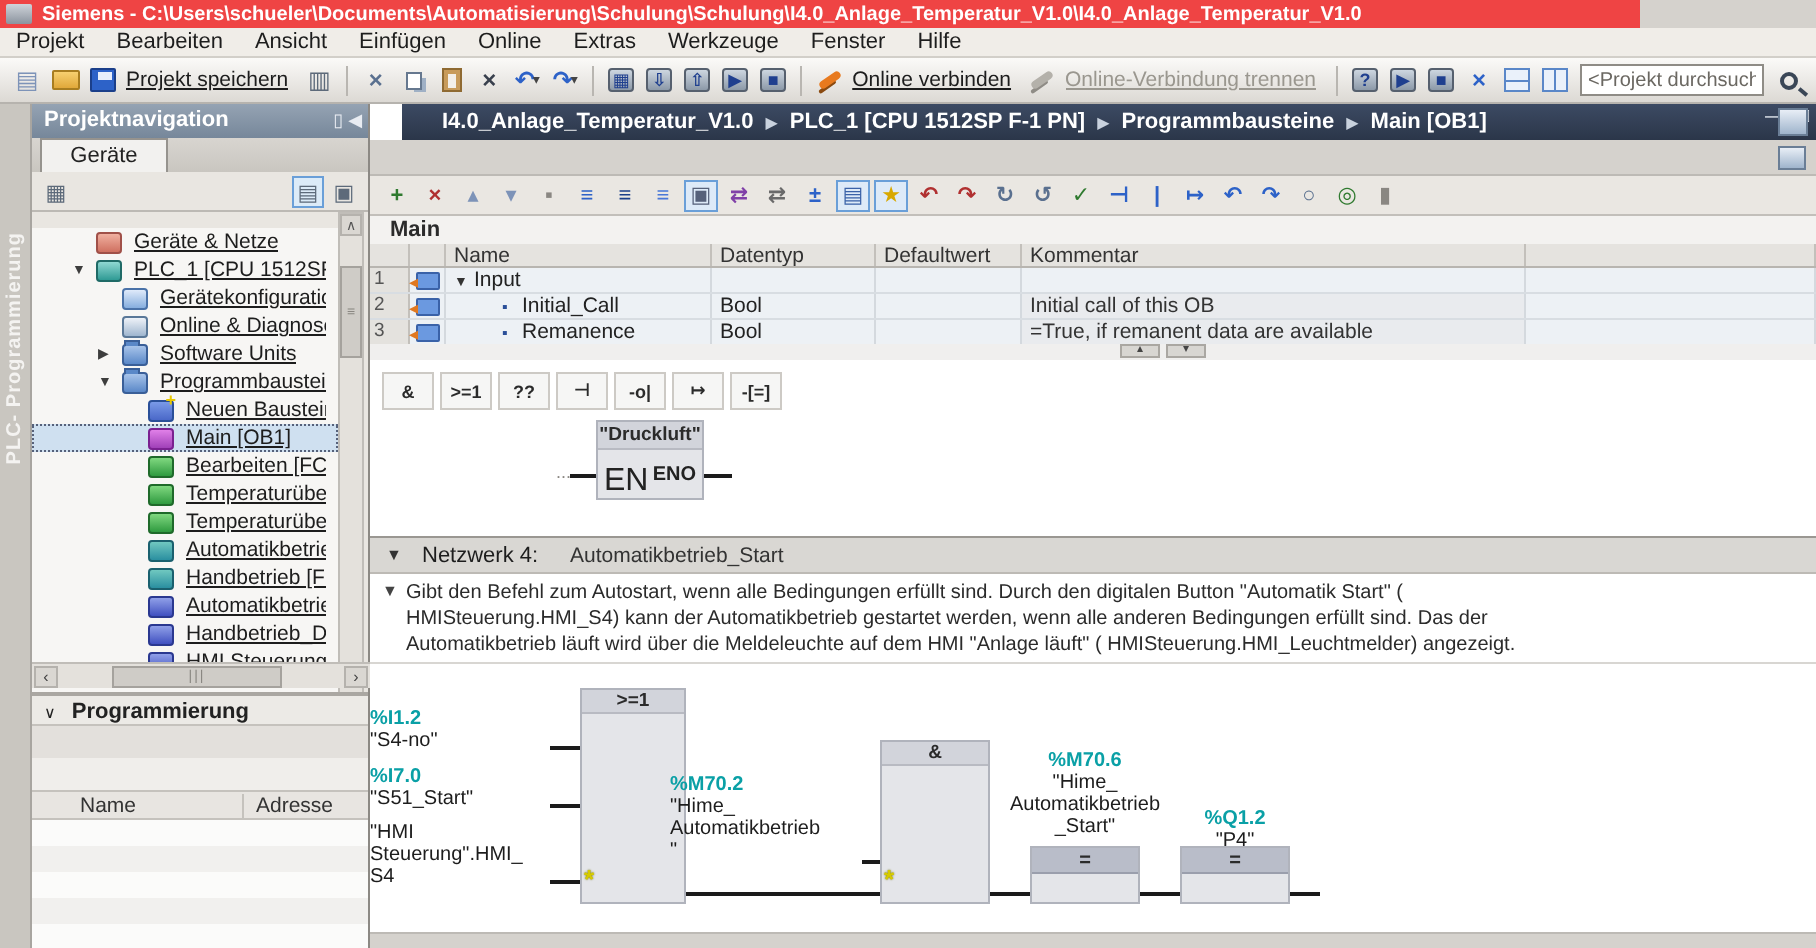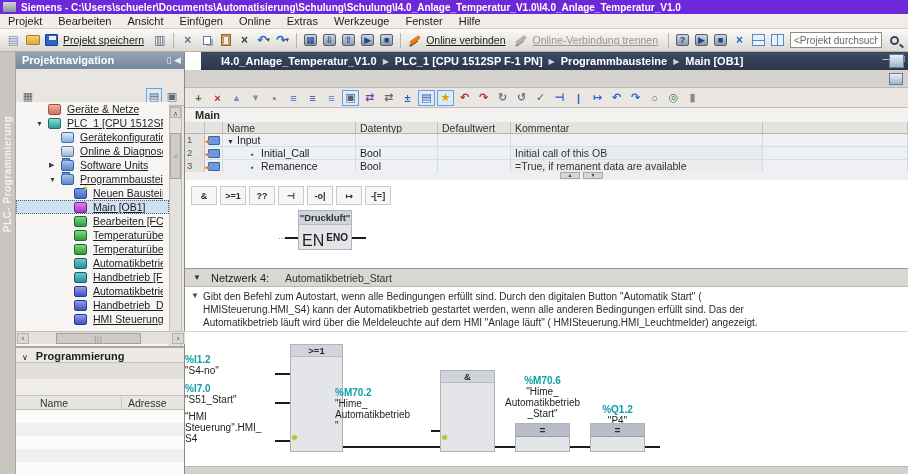--- a/index.html
+++ b/index.html
@@ -1,20 +1,20 @@
 <!DOCTYPE html>
 <html><head>
 <meta charset="utf-8">
 <style>
   * { box-sizing: border-box; margin: 0; padding: 0; }
   html,body { width:908px; height:474px; overflow:hidden; }
   body { font-family:"Liberation Sans","DejaVu Sans",sans-serif; font-size:11px; color:#222; background:#d5d2cd; position:relative; }
 
   
-  #titlebar { position:absolute; left:0; top:0; width:908px; height:14px; background:#6d28d9; color:#fff; display:flex; align-items:center; }
+  #titlebar { position:absolute; left:0; top:0; width:820px; height:14px; background:#ef4444; color:#fff; display:flex; align-items:center; }
   #titlebar .tia-logo { width:13px; height:10px; margin:0 5px 0 3px; background:linear-gradient(#cfd4da,#8b939e); border-radius:1px; flex:none; }
   #titlebar .ttext { font-size:10px; font-weight:bold; white-space:nowrap; }
 
   
   #menubar { position:absolute; left:0; top:14px; width:908px; height:15px; background:#f0ede8; border-bottom:1px solid #d2cfc9; display:flex; align-items:center; }
   #menubar .mitem { padding:0 8px; font-size:11px; color:#1d1d1d; cursor:default; }
 
   
   #toolbar { position:absolute; left:0; top:29px; width:908px; height:23px; background:linear-gradient(#fbfaf8,#dcd9d4); border-bottom:1px solid #b6b3ae; display:flex; align-items:center; padding-left:4px; }
   .tbtn { display:inline-flex; align-items:center; justify-content:center; width:17px; height:17px; margin:0 1px; flex:none; }
@@ -54,21 +54,21 @@
   #nav-header { position:absolute; left:0; top:0; width:100%; height:17px; background:linear-gradient(#95a3b3,#76879a); color:#fff; font-weight:bold; font-size:11px; line-height:17px; padding-left:6px; }
   #nav-header .hicons { position:absolute; right:3px; top:0; font-size:9px; color:#e8ecf2; }
   #nav-tabs { position:absolute; left:0; top:17px; width:100%; height:17px; background:linear-gradient(#d8d5d0,#c9c6c0); }
   #nav-tab-geraete { position:absolute; left:4px; top:0; width:64px; height:17px; background:#f2f1ef; border:1px solid #96938e; border-bottom:none; font-size:11px; text-align:center; line-height:16px; }
   #nav-iconbar { position:absolute; left:0; top:34px; width:100%; height:20px; background:#e9e6e1; border-bottom:1px solid #bcb9b4; }
   #nav-iconbar .nbicon { position:absolute; top:2px; width:16px; height:16px; display:flex; align-items:center; justify-content:center; font-size:11px; color:#5d6a7a; }
   #nbi-left { left:4px; }
   #nbi-cols { right:22px; border:1px solid #6a9fd8; background:#dcebf8; color:#3a62a8; }
   #nbi-sync { right:4px; color:#3a7a3a; }
 
-  #tree { position:absolute; left:0; top:50px; width:153px; height:277px; background:#f7f6f4; overflow:hidden; }
+  #tree { position:absolute; left:0; top:62px; width:153px; height:277px; background:#f7f6f4; overflow:hidden; }
   .tree-item { display:flex; align-items:center; height:14px; padding-left:20px; white-space:nowrap; cursor:default; }
   .tree-item[data-level="1"] { padding-left:33px; }
   .tree-item[data-level="2"] { padding-left:46px; }
   .tree-item[data-sel="true"] { background:#cfe0f0; outline:1px dotted #56617a; outline-offset:-1px; }
   .tw { width:12px; flex:none; font-size:7px; color:#3d3d3d; }
   .ticon { width:13px; height:11px; border-radius:2px; display:inline-block; margin-right:4px; flex:none; border:1px solid #777; position:relative; }
   .tlabel { font-size:10.5px; color:#1d1d1d; overflow:hidden;text-decoration:underline; }
   [data-icon="devices"] .ticon { background:linear-gradient(#f0b0a0,#cf7060); border-color:#a05048; }
   [data-icon="plc"] .ticon { background:linear-gradient(#8fd8d2,#2f9a94); border-color:#1f6a66; }
   [data-icon="config"] .ticon { background:linear-gradient(#dfeafa,#86aede); border-color:#4a72a8; }
@@ -286,20 +286,23 @@
 
 <div id="leftstrip">
   <span class="vtext">PLC- Programmierung</span>
 </div>
 
 <div id="navpanel">
   <div id="nav-header">
     <span>Projektnavigation</span>
     <span class="hicons"><span>▯</span> <span>◀</span></span>
   </div>
+  <div id="nav-tabs">
+    <div id="nav-tab-geraete">Geräte</div>
+  </div>
   <div id="nav-iconbar">
     <span class="nbicon" id="nbi-left">▦</span>
     <span class="nbicon" id="nbi-cols">▤</span>
     <span class="nbicon" id="nbi-sync">▣</span>
   </div>
 
   <div id="tree">
 
       <div class="tree-item" data-level="0" data-icon="devices">
         <span class="tw"></span>

